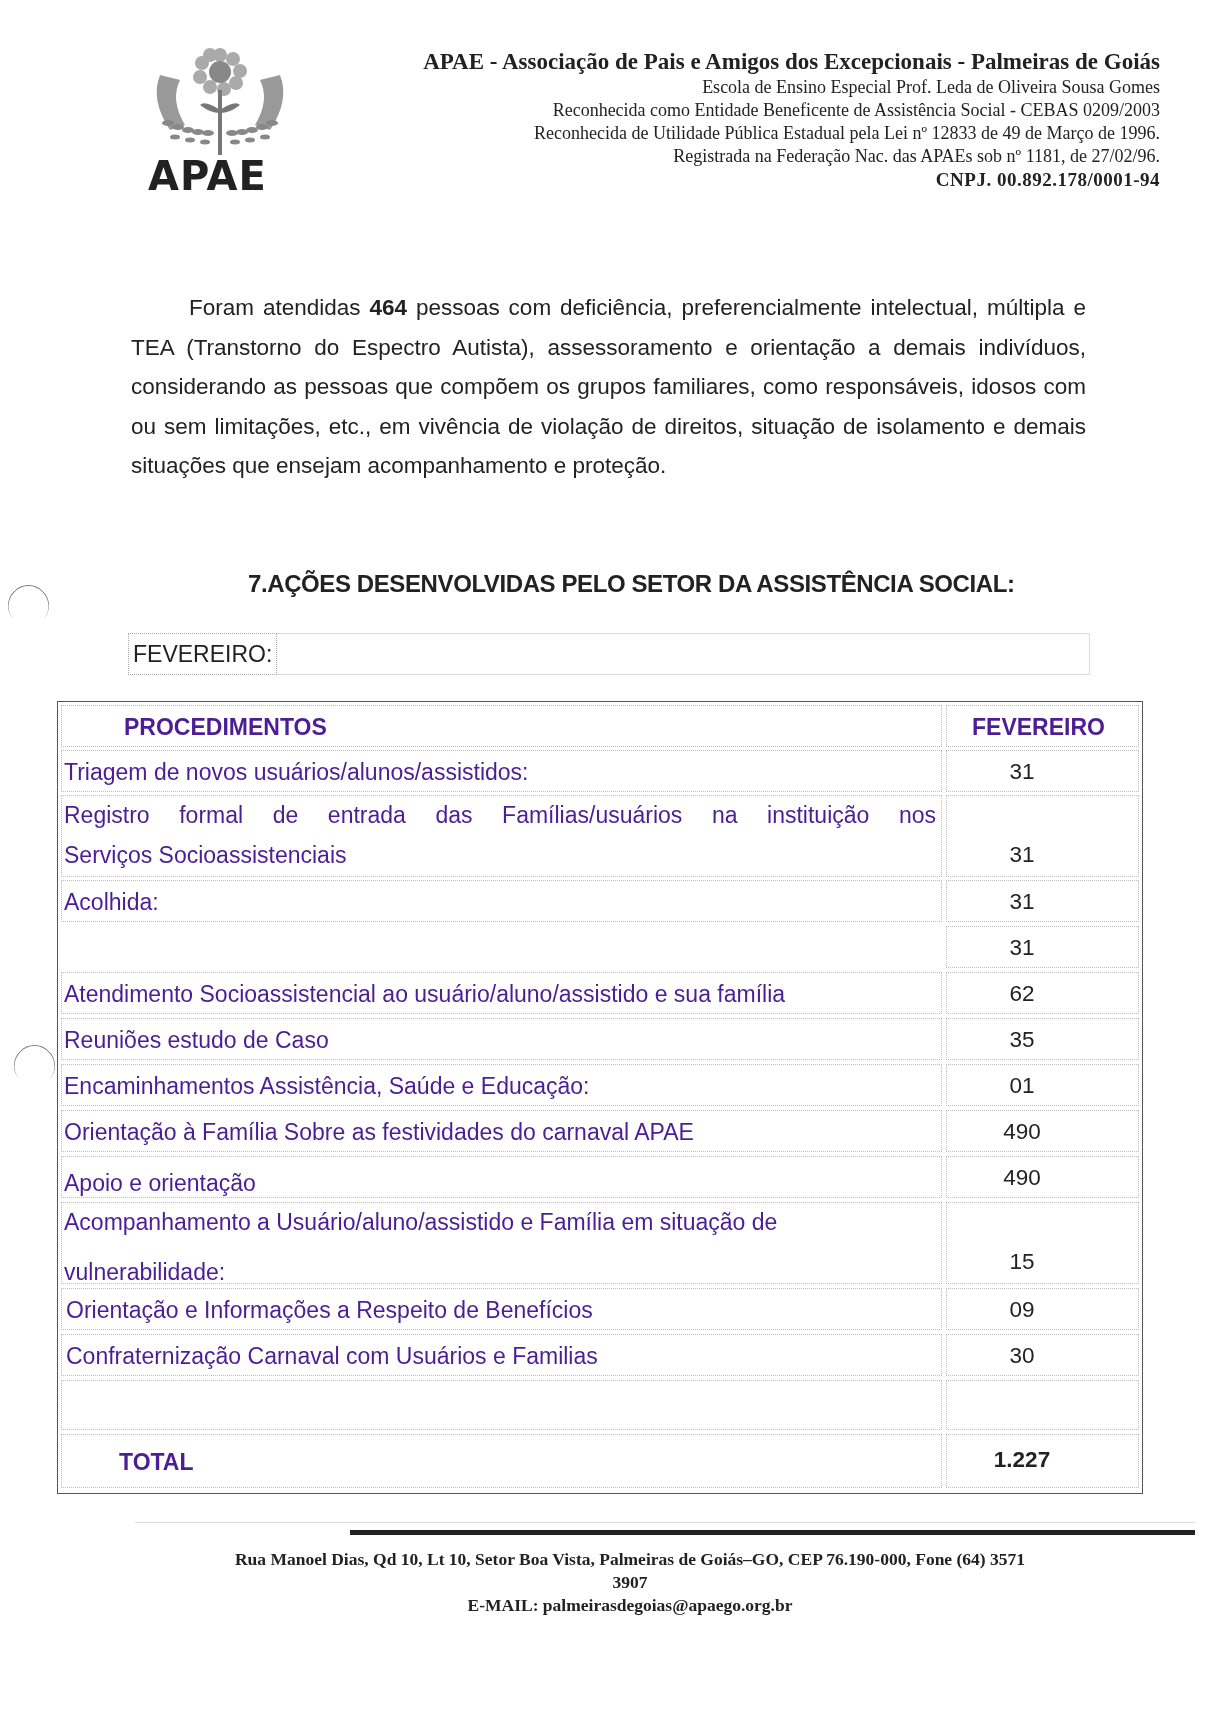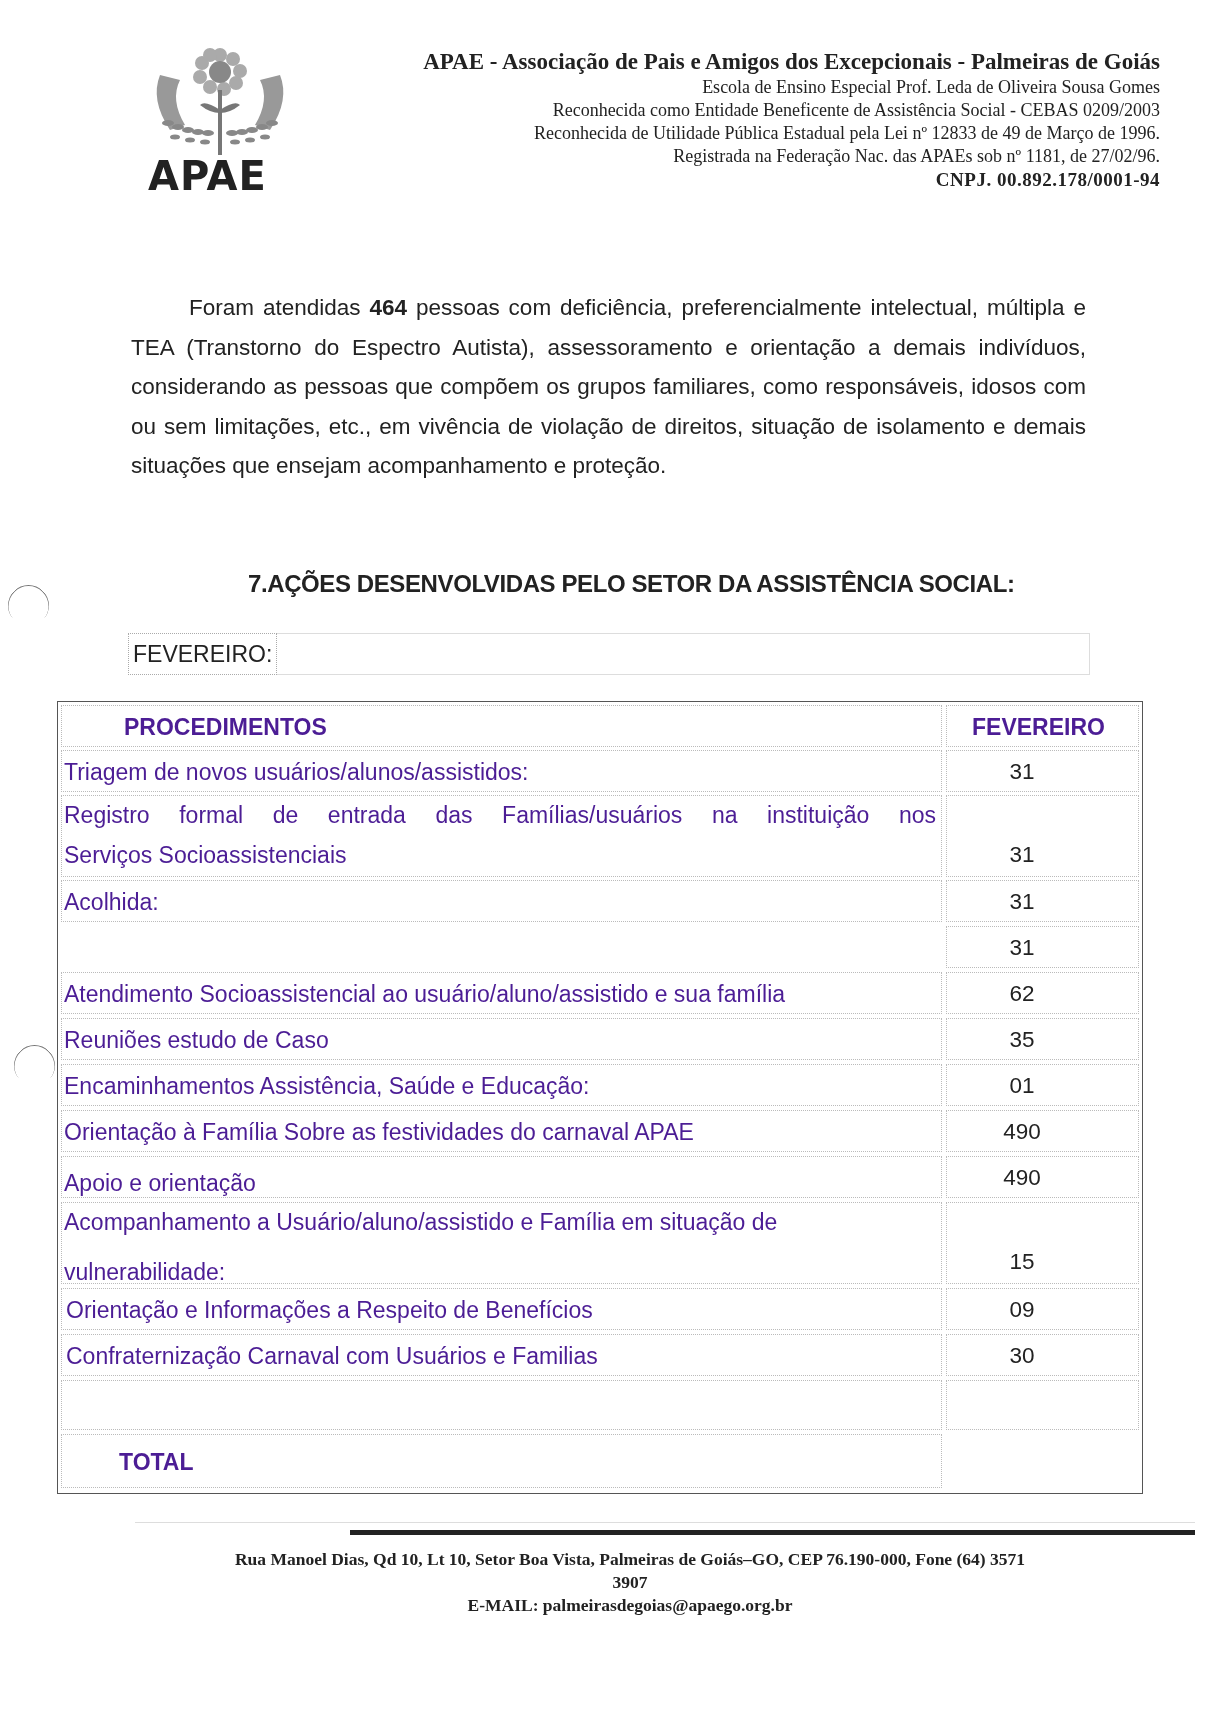--- a/index.html
+++ b/index.html
@@ -236,20 +236,23 @@
 
     <div class="row" style="top:678px;height:50px;">
       <div class="cell-l" style="top:0;height:50px;"></div>
       <div class="cell-r" style="top:0;height:50px;"></div>
     </div>
 
     <div class="row" style="top:732px;height:54px;">
       <div class="cell-l" style="top:0;height:54px;">
           <div class="txt bold" style="left:57px;top:14px;">TOTAL</div>
         </div>
+      <div class="cell-r" style="top:0;height:54px;">
+          <div class="val bold" style="top:12px;">1.227</div>
+        </div>
     </div>
   </div>
 
   <div class="footer-rule-faint"></div>
   <div class="footer-rule"></div>
   <div class="footer">
     <div>Rua Manoel Dias, Qd 10, Lt 10, Setor Boa Vista, Palmeiras de Goiás–GO, CEP 76.190-000, Fone (64) 3571</div>
     <div>3907</div>
     <div>E-MAIL: palmeirasdegoias@apaego.org.br</div>
   </div>

